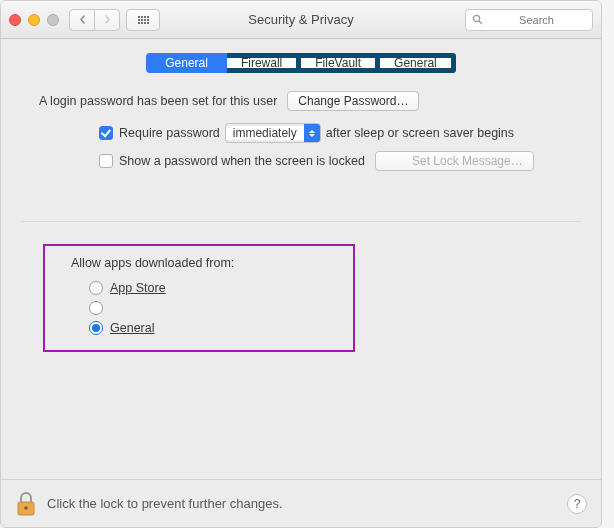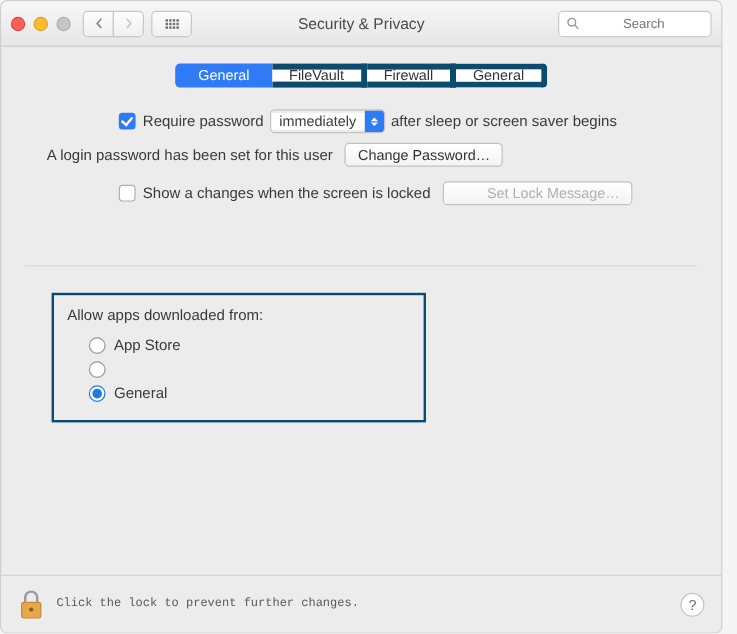--- a/index.html
+++ b/index.html
@@ -41,30 +41,30 @@
   .checkbox.checked::after{ content:""; width:4px; height:7px; border:solid #fff; border-width:0 2px 2px 0; transform:rotate(40deg) translate(-1px,-1px);}
   .sel { display:inline-flex; align-items:center; height:20px; border:1px solid #c2c2c2; border-radius:4px; overflow:hidden; margin:0 5px;}
   .sel .selval{ padding:0 7px; font-size:12px; background:#fff;}
   .sel .selarr{ width:16px; height:100%; background:#2f7bf6; display:flex; flex-direction:column; align-items:center; justify-content:center; gap:1px;}
   .sel .selarr::before,.sel .selarr::after{content:"";border-left:3px solid transparent;border-right:3px solid transparent;}
   .sel .selarr::before{border-bottom:3px solid #fff;}
   .sel .selarr::after{border-top:3px solid #fff;}
   .reqrow{ padding-left:60px; margin-bottom:8px;}
   .msgrow{ padding-left:60px; margin-bottom:12px;}
   .divider{ height:1px; background:#d9d9d9; margin:38px 0 22px 0;}
-  .gatekeeper{ margin-left:22px; width:312px; border:2px solid #0c4a6e; padding:10px 14px 12px 11px;}
+  .gatekeeper{ margin-left:22px; width:312px; border:2px solid #a21caf; padding:10px 14px 12px 26px;}
   .gk-title{ font-size:12.5px; color:#3a3a3a; margin-bottom:8px;}
-  .radiorow{ display:flex; font-size:12.5px; color:#3a3a3a; padding:3px 0 3px 18px;}
+  .radiorow{ display:flex; font-size:12.5px; color:#3a3a3a; padding:3px 0 3px 18px;text-decoration:underline;}
   .radio{ width:14px; height:14px; border:1px solid #9a9a9a; border-radius:50%; background:#fff; margin-right:7px; display:inline-flex; align-items:center; justify-content:center; flex:0 0 auto;}
   .radio.selected{ border-color:#1f78e8;}
   .radio.selected::after{ content:""; width:8px; height:8px; background:#1f78e8; border-radius:50%;}
   
   .footer{ height:48px; border-top:1px solid #d3d3d3; background:#ececec; display:flex; align-items:center; padding:0 14px; gap:10px; margin-top:auto;}
   .lockicon{ width:22px;}
-  .foottext{ font-size:10px; color:#5a5a5a; flex:1;font-family:Liberation Mono, monospace;}
+  .foottext{ font-size:13px; color:#5a5a5a; flex:1;}
   .helpbtn{ width:20px; height:20px; border-radius:50%; border:1px solid #c2c2c2; background:#fff; display:flex; align-items:center; justify-content:center; font-size:12px; color:#6b6b6b; margin-left:6px;}
 </style>
 </head>
 <body>
 
 <div class="window">
   <div class="titlebar">
     <div class="traffic">
       <div class="tl close"></div>
       <div class="tl min"></div>
@@ -104,43 +104,43 @@
           <circle cx="4.5" cy="4.5" r="3.2" stroke="#9a9a9a" stroke-width="1.2" fill="none"></circle>
           <line x1="7" y1="7" x2="10" y2="10" stroke="#9a9a9a" stroke-width="1.2"></line>
         </svg>
       <input placeholder="Search" style="">
     </div>
   </div>
 
   <div class="content">
     <div class="tabs">
       <div class="tab active">General</div>
+      <div class="tab">Firewall</div>
       <div class="tab">FileVault</div>
-      <div class="tab">Firewall</div>
       <div class="tab">General</div>
     </div>
 
     <div class="section1">
+      <div class="row loginrow">
+        <span>A login password has been set for this user</span>
+        <span style="width:10px"></span>
+        <span class="btn">Change Password…</span>
+      </div>
       <div class="row reqrow">
         <span class="checkbox checked"></span>
         <span>Require password</span>
         <span class="sel">
           <span class="selval">immediately</span>
           <span class="selarr"></span>
         </span>
         <span>after sleep or screen saver begins</span>
       </div>
-      <div class="row loginrow">
-        <span>A login password has been set for this user</span>
-        <span style="width:10px"></span>
-        <span class="btn">Change Password…</span>
-      </div>
       <div class="row msgrow">
         <span class="checkbox"></span>
-        <span>Show a changes when the screen is locked</span>
+        <span>Show a password when the screen is locked</span>
         <span style="width:10px"></span>
         <span class="btn disabled">Set Lock Message…</span>
       </div>
     </div>
 
     <div class="divider"></div>
 
     <div class="gatekeeper">
       <div class="gk-title">Allow apps downloaded from:</div>
       <div class="radiorow">

